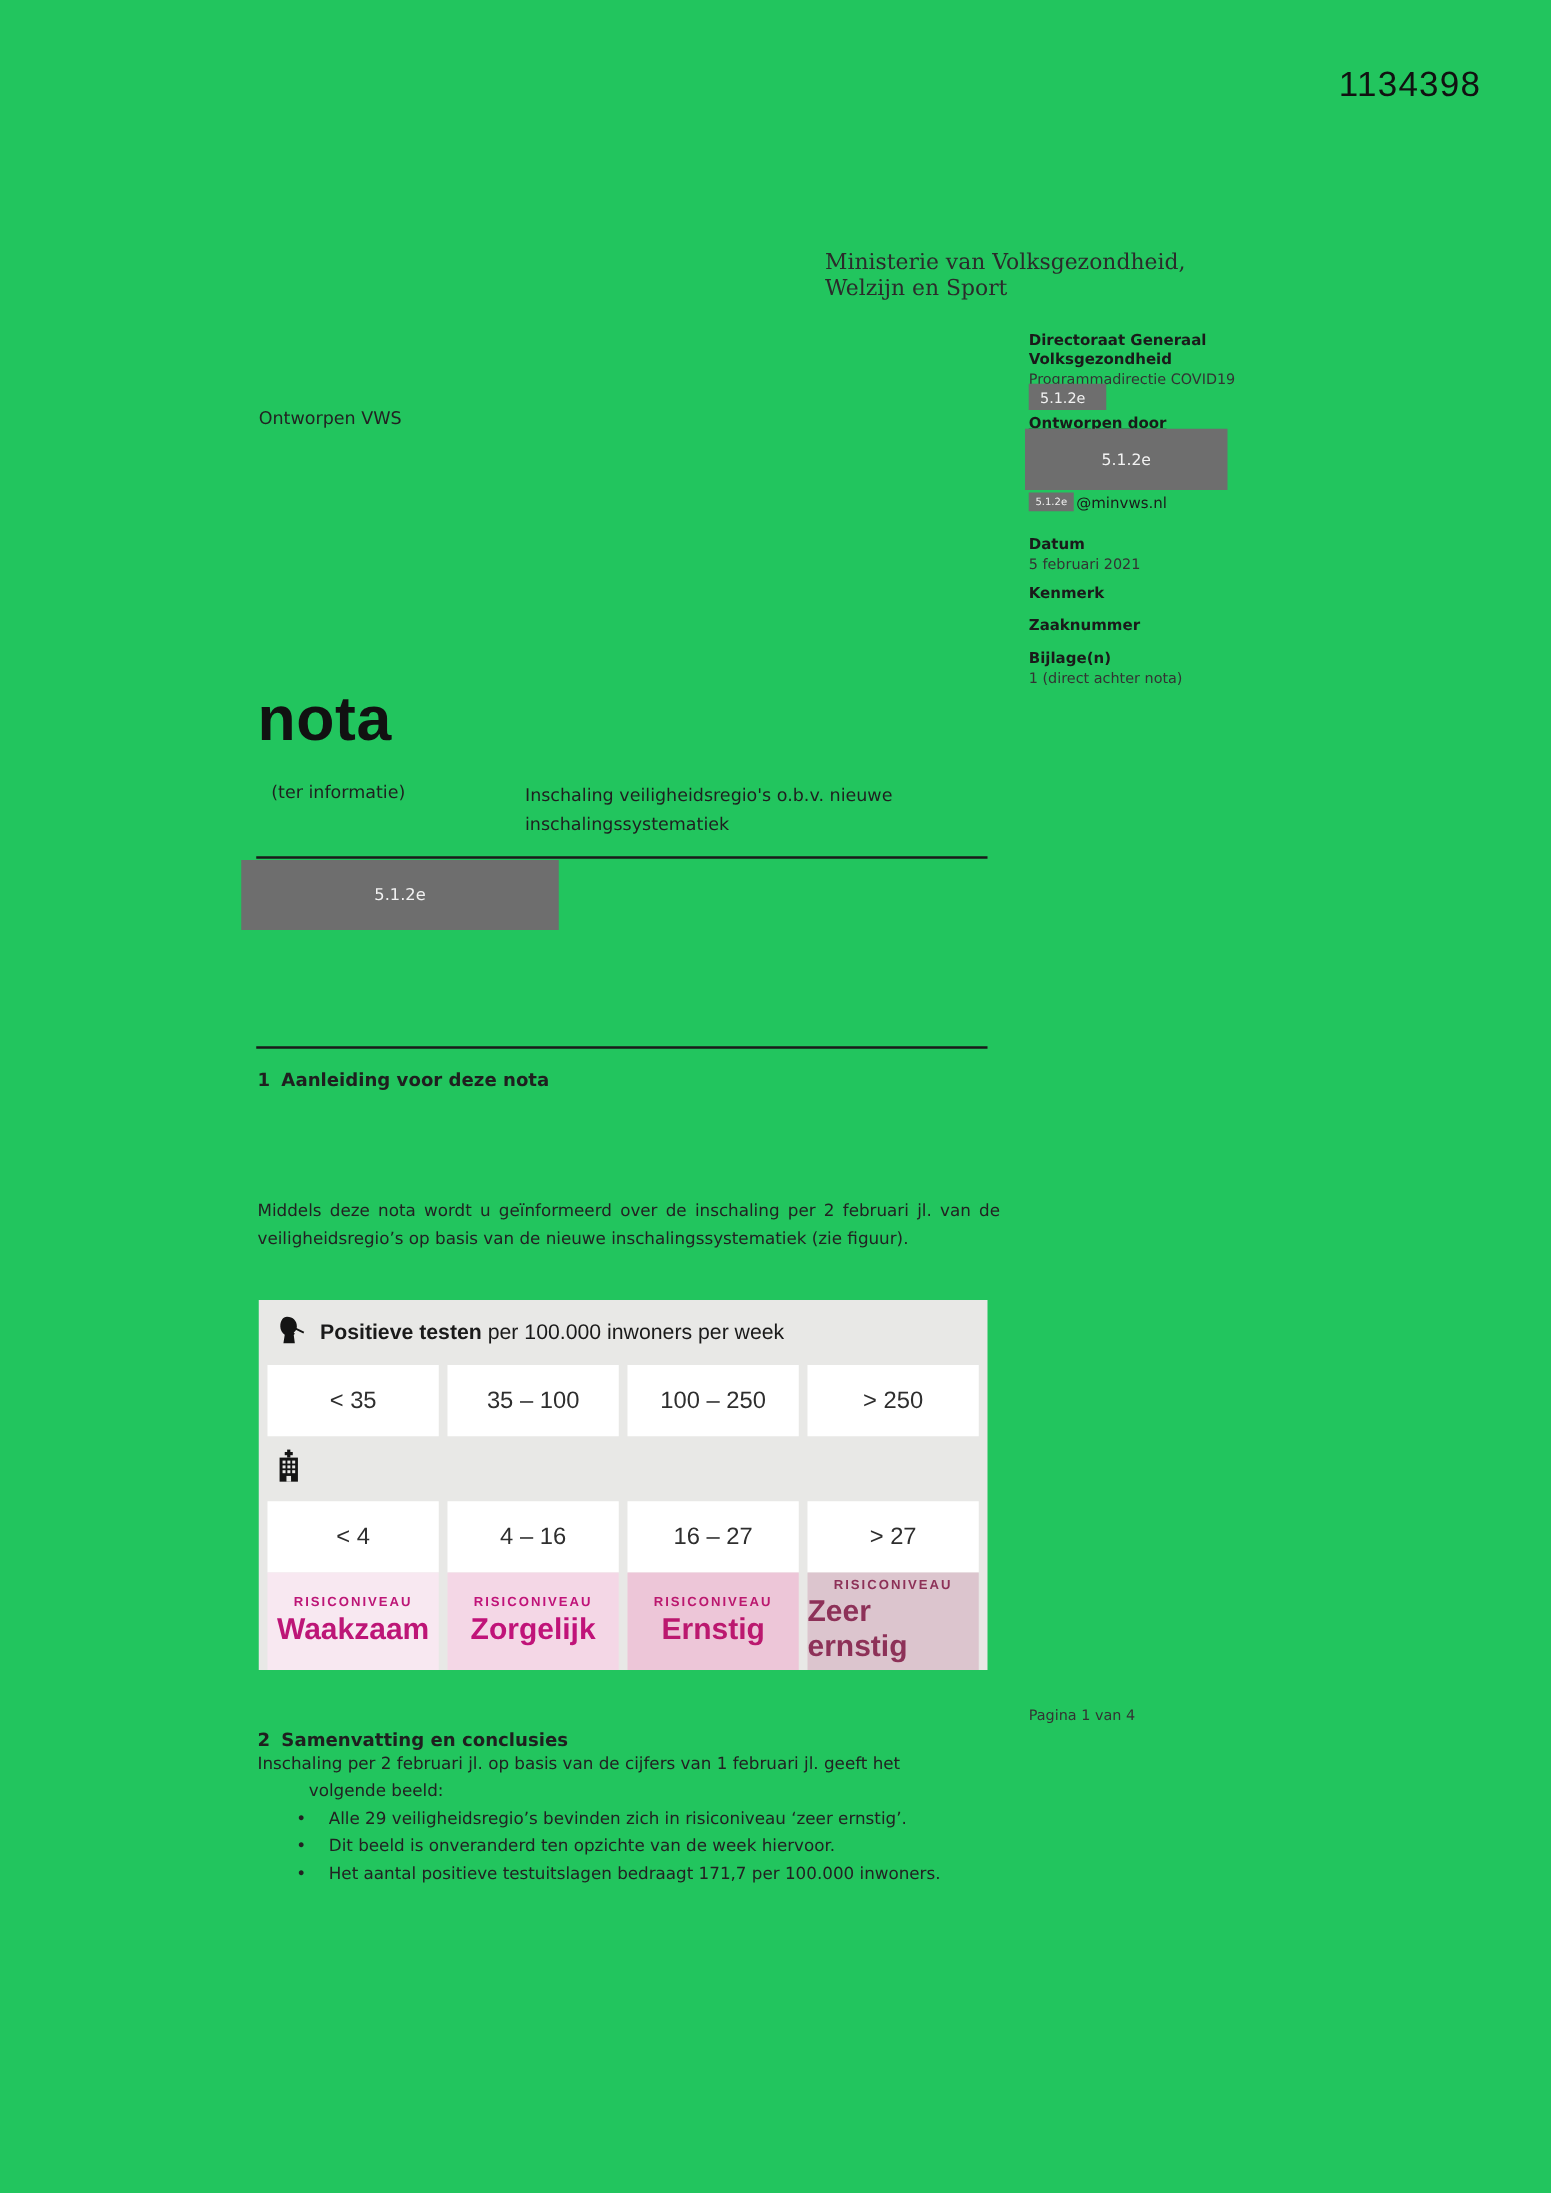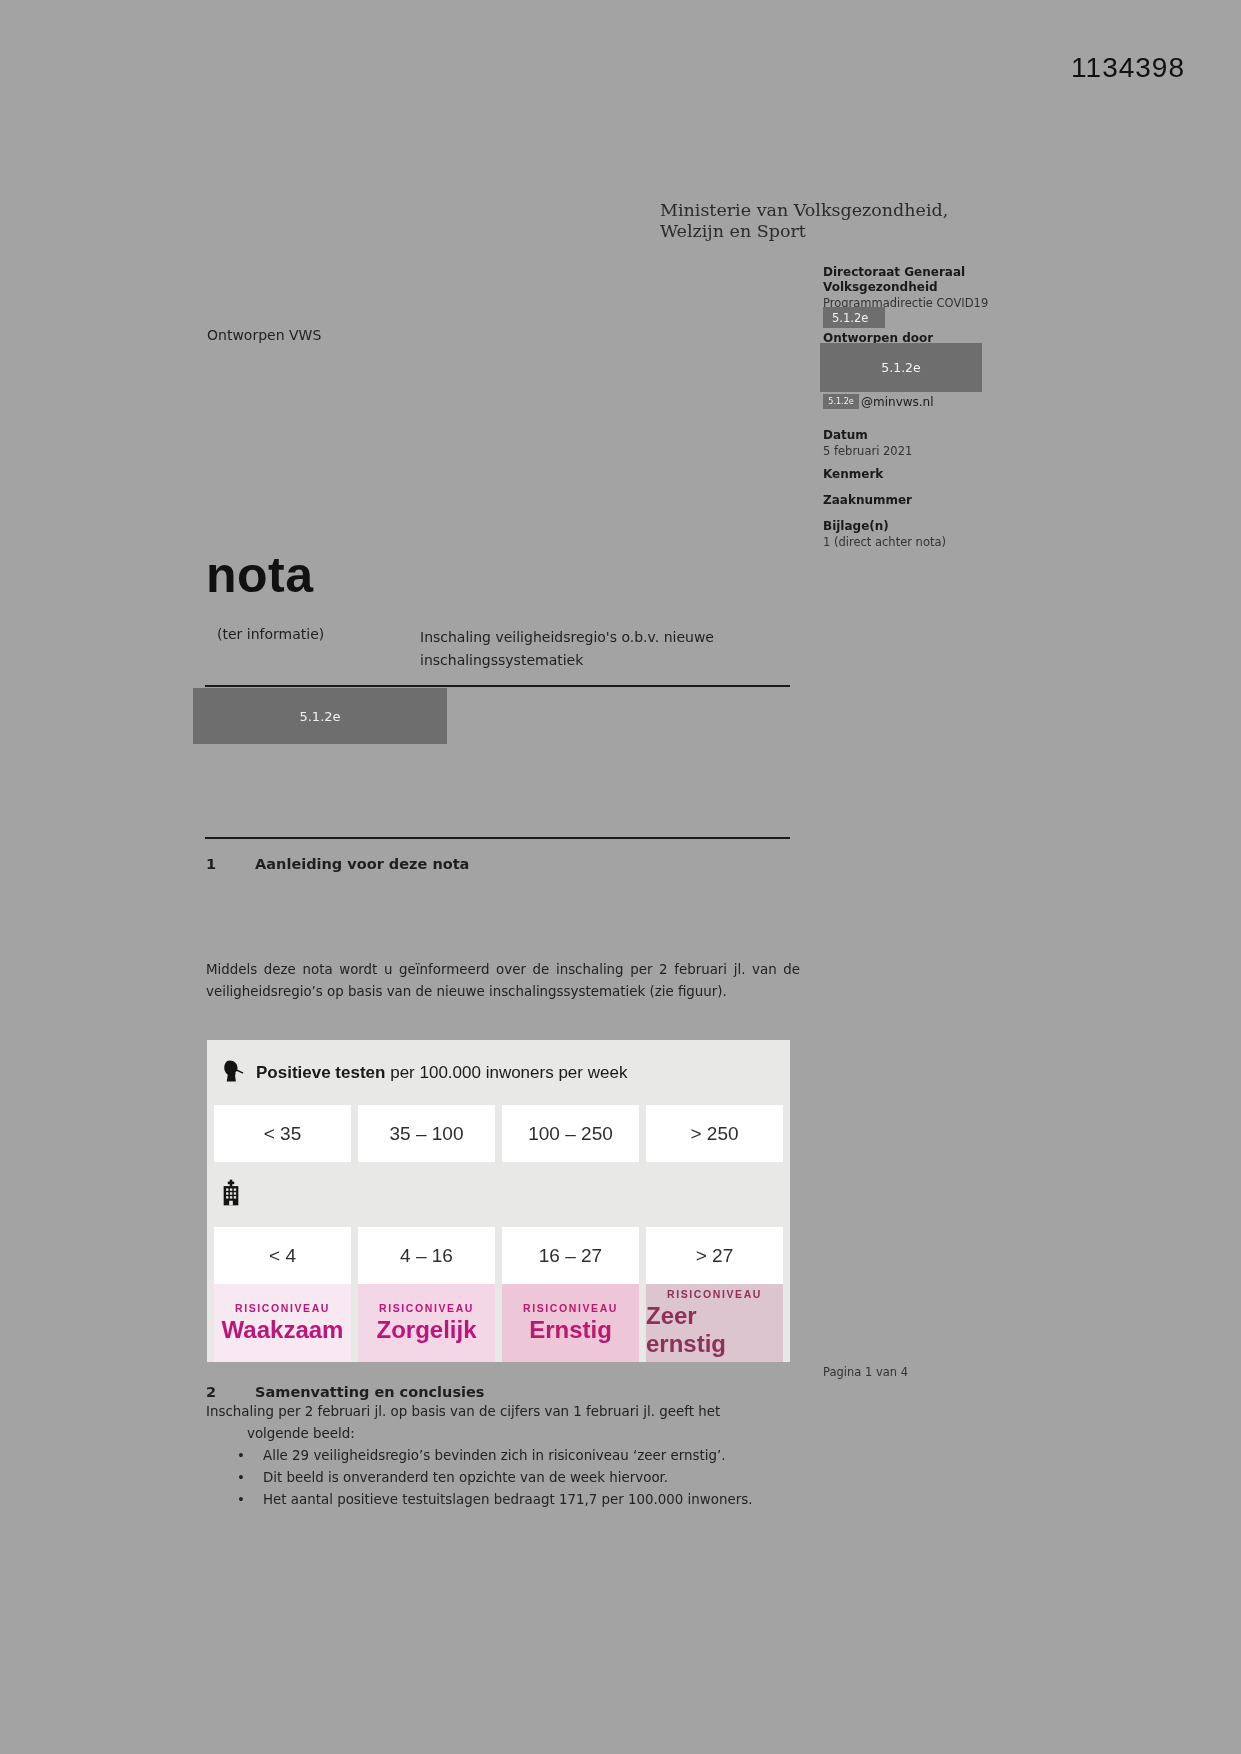--- a/index.html
+++ b/index.html
@@ -1,16 +1,16 @@
 <!DOCTYPE html>
 <html><head>
 <meta charset="utf-8">
 <style>
   html,body{margin:0;padding:0;background:#ffffff;}
-  #page{position:relative;width:1241px;height:1754px;background:#a3a3a3;overflow:hidden;
+  #page{position:relative;width:1241px;height:1754px;background:#22c55e;overflow:hidden;
         font-family:"DejaVu Sans",sans-serif;color:#1f1f1f;}
 
   .abs{position:absolute;}
 
   #doc-number{top:52px;right:56px;font-family:"Liberation Sans",sans-serif;
               font-size:28px;color:#111;letter-spacing:1px;}
 
   #ministry{left:660px;top:200px;font-family:"DejaVu Serif","Liberation Serif",serif;
             font-size:17.5px;line-height:21px;color:#2b2b2b;}
 
@@ -38,30 +38,30 @@
               font-family:"Liberation Sans",sans-serif;letter-spacing:0.5px;}
   #qualifier{left:217px;top:626px;font-size:14px;}
   #subject{left:420px;top:626px;font-size:14px;line-height:23px;}
 
   .rule{left:205px;width:585px;height:2px;background:#1a1a1a;}
   #rule1{top:685px;} #rule2{top:837px;}
   #redact-block{left:193px;top:688px;width:254px;height:56px;justify-content:center;font-size:13px;}
 
   
   .h-num{font-weight:bold;font-size:14.5px;margin-right:9px;}
-  .h-txt{font-weight:bold;font-size:14.5px;margin-left:30px;}
+  .h-txt{font-weight:bold;font-size:14.5px;}
   #sec1-heading{left:206px;top:854px;}
   .para{left:206px;width:594px;font-size:13.4px;line-height:21.5px;text-align:justify;color:#222;}
   #para1{top:876px;}
   #para2{top:959px;}
 
   
   #figure{left:207px;top:1040px;width:583px;background:#e8e8e6;
           font-family:"Liberation Sans",sans-serif;}
-  .fig-header{height:65px;display:flex;align-items:center;padding-left:13px;gap:11px;}
+  .fig-header{height:52px;display:flex;align-items:center;padding-left:13px;gap:11px;}
   .fig-title{font-size:17px;color:#1a1a1a;}
   .fig-title .tb{font-weight:bold;}
   .cells{display:grid;grid-template-columns:repeat(4,1fr);gap:7px;padding:0 7px;}
   .cell{background:#ffffff;height:57px;display:flex;align-items:center;justify-content:center;
         font-size:19px;color:#2e2e2e;}
   .risk-row{display:grid;grid-template-columns:repeat(4,1fr);gap:7px;padding:0 7px;}
   .risk-cell{height:78px;display:flex;flex-direction:column;align-items:center;justify-content:center;}
   .risk-label{font-size:10.5px;font-weight:bold;letter-spacing:1.6px;}
   .risk-word{font-size:24px;font-weight:bold;margin-top:2px;}
 

